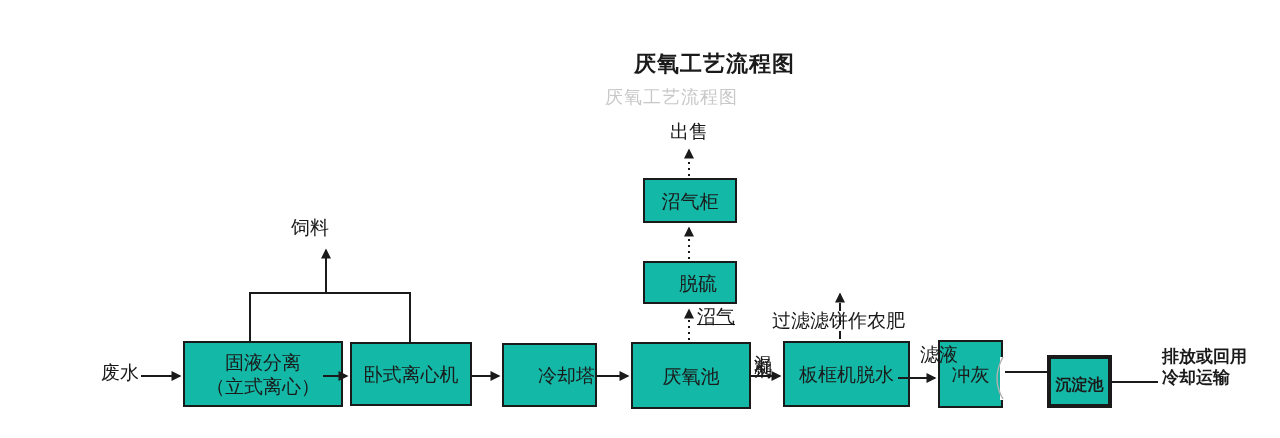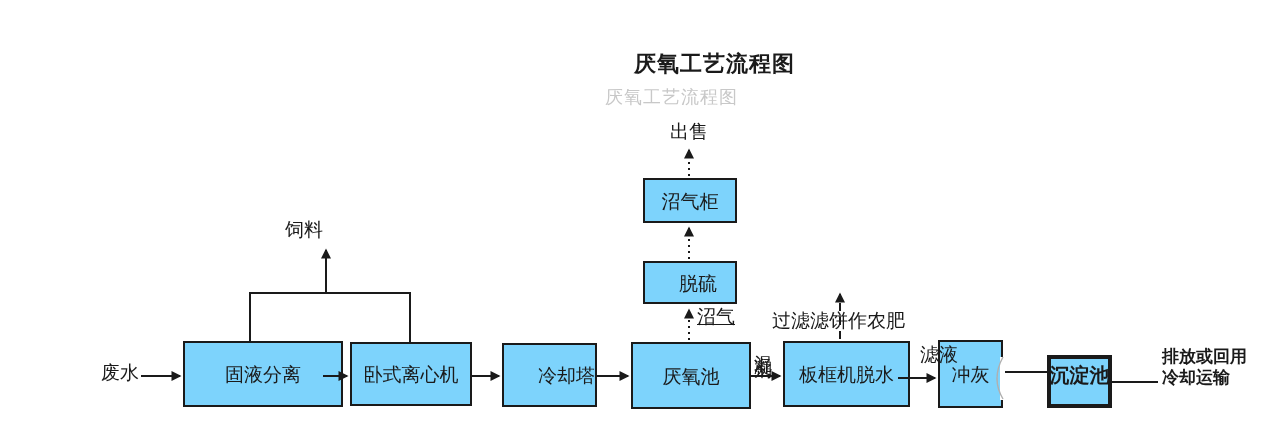--- a/index.html
+++ b/index.html
@@ -10,47 +10,48 @@
     color:#1a1a1a;
   }
   .abs{position:absolute;}
   .title{
     font-size:22px;font-weight:bold;letter-spacing:1px;white-space:nowrap;
   }
   .watermark{
     font-size:18px;letter-spacing:1px;color:#c8c8c8;white-space:nowrap;
   }
   .node{
-    position:absolute;border:2px solid #1a1a1a;background:#7dd3fc;
+    position:absolute;border:2px solid #1a1a1a;background:#14b8a6;
     display:flex;flex-direction:column;align-items:center;justify-content:center;
     font-size:19px;line-height:24px;text-align:center;white-space:nowrap;
     box-sizing:border-box;
   }
   .node-bold{
-    border-width:4px;font-size:20px;font-weight:bold;
-    justify-content:flex-start;padding-top:7px;line-height:19px;
+    border-width:4px;font-size:16px;font-weight:bold;
+    justify-content:flex-start;padding-top:16px;line-height:19px;
   }
   .lbl{
     position:absolute;font-size:19px;line-height:21px;white-space:nowrap;
   }
   .lbl-vert{
     writing-mode:vertical-rl;text-orientation:upright;
     font-size:18px;letter-spacing:2px;line-height:20px;white-space:normal;
   }
   .lbl-bold{font-size:17px;font-weight:bold;line-height:21px;}
   svg.wires{position:absolute;left:0;top:0;pointer-events:none;}
 </style>
 </head>
 <body>
 
 <div class="abs title" style="left:634px;top:49px;">厌氧工艺流程图</div>
 <div class="abs watermark" style="left:605px;top:85px;">厌氧工艺流程图</div>
 
 <div class="node" style="left:183px;top:341px;width:160px;height:66px;">
   <span>固液分离</span>
+  <span>（立式离心）</span>
 </div>
 
 <div class="node" style="left:350px;top:342px;width:122px;height:64px;">
   <span>卧式离心机</span>
 </div>
 
 <div class="node" style="left:502px;top:343px;width:95px;height:64px;align-items:flex-end;">
   <span>冷却塔</span>
 </div>
 
@@ -72,21 +73,21 @@
 
 <div class="node" style="left:643px;top:261px;width:94px;height:43px;padding-left:16px;">
   <span>脱硫</span>
 </div>
 
 <div class="node" style="left:643px;top:178px;width:94px;height:45px;">
   <span>沼气柜</span>
 </div>
 
 <div class="lbl" style="left:101px;top:362px;">废水</div>
-<div class="lbl" style="left:285px;top:219px;">饲料</div>
+<div class="lbl" style="left:291px;top:219px;font-family:Liberation Mono, monospace;">饲料</div>
 <div class="lbl" style="left:670px;top:121px;">出售</div>
 <div class="lbl" style="left:697px;top:306px;text-decoration:underline;">沼气</div>
 <div class="lbl lbl-vert" style="left:753px;top:341px;">混凝剂</div>
 <div class="lbl" style="left:772px;top:264px;margin-top:46px;">过滤滤饼作农肥</div>
 <div class="lbl" style="left:896px;top:344px;padding-left:24px;">滤液</div>
 <div class="lbl lbl-bold" style="left:1162px;top:346px;">
   <div>排放或回用</div>
   <div>冷却运输</div>
 </div>
 

